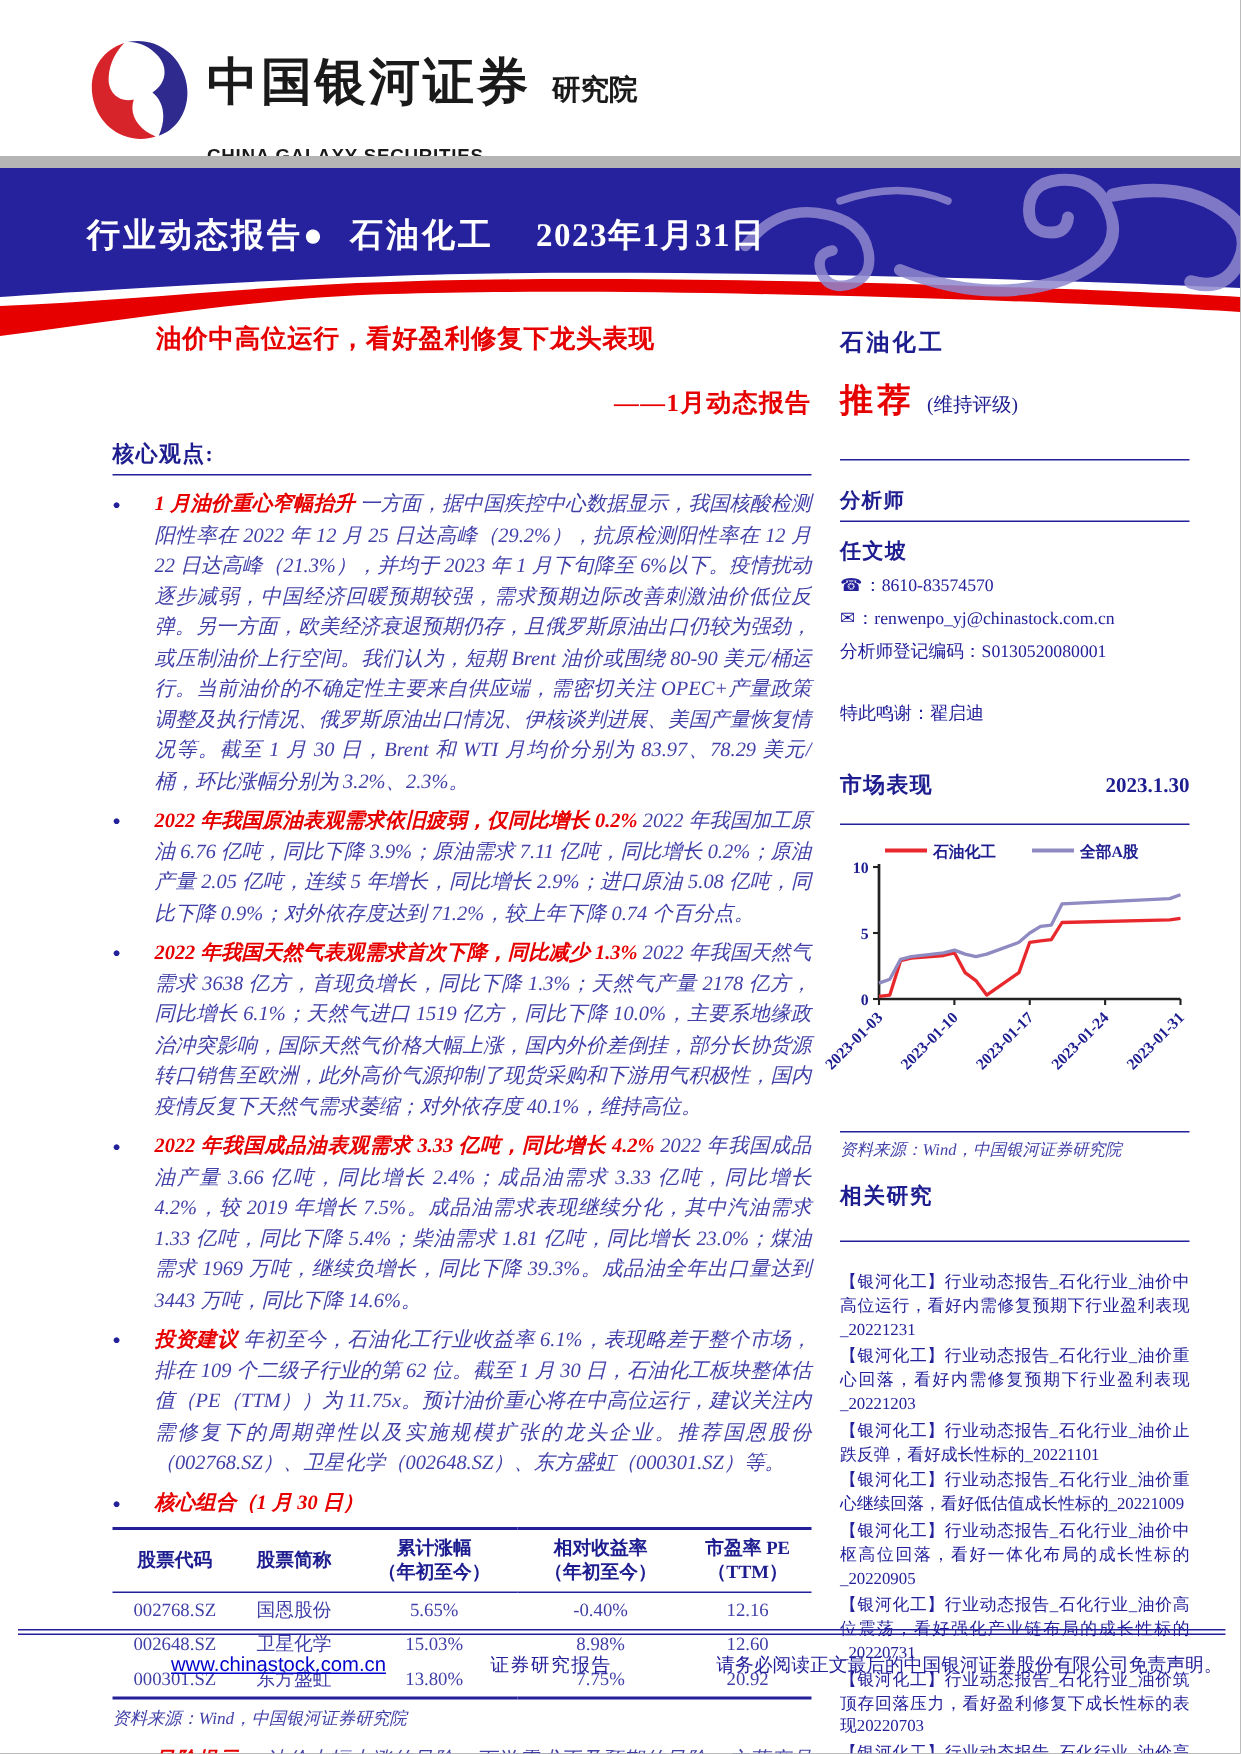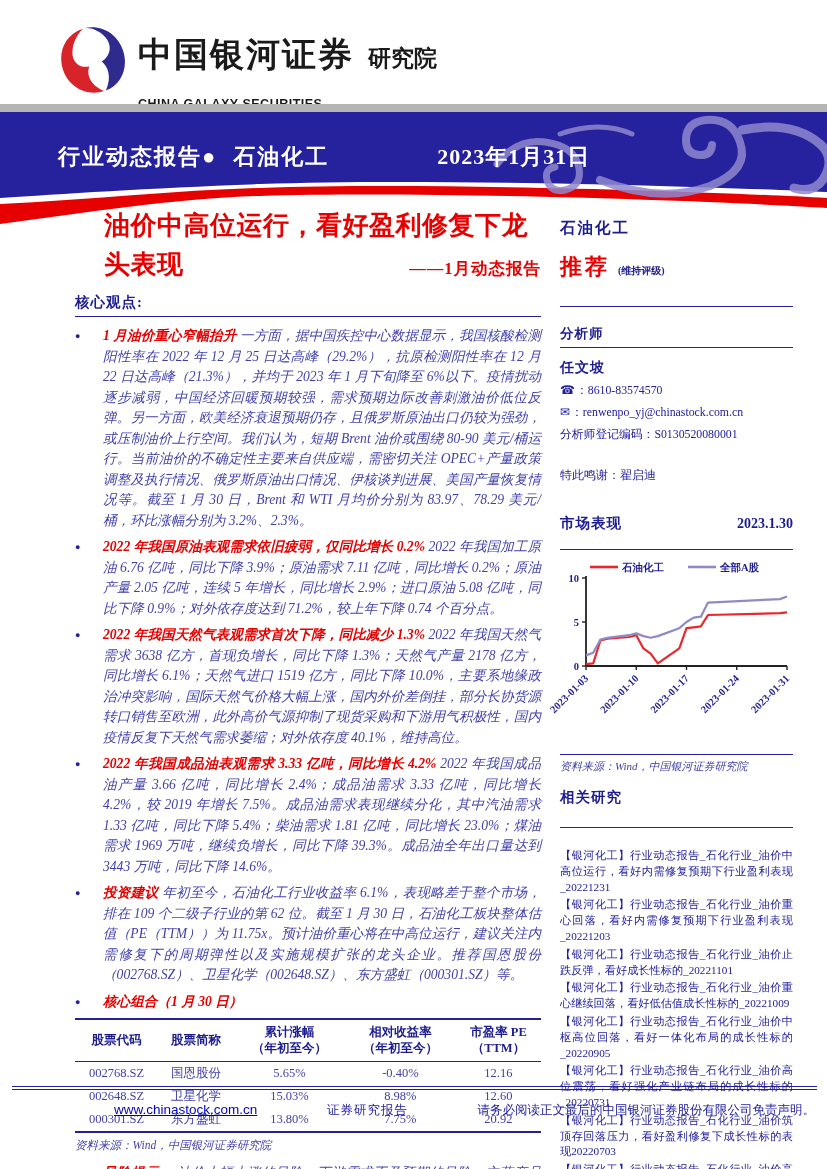--- a/index.html
+++ b/index.html
@@ -18,37 +18,37 @@
     background:#fff;overflow:hidden;
     font-family:"Liberation Serif","DejaVu Serif",serif;
     color:var(--body);
   }
   
   .logo-area{position:absolute;left:58px;top:24px;display:flex;align-items:flex-start}
   .logo-mark{width:70px;height:72px}
   .brand-block{margin-left:10px;padding-top:8px;color:#111}
   .brand-row{display:flex;align-items:baseline}
   .brand-cn{font-size:34px;font-weight:bold;letter-spacing:2px;font-family:"Liberation Sans","DejaVu Sans",sans-serif;color:#1a1a1a}
-  .brand-div{font-size:23px;font-weight:bold;margin-left:14px;font-family:"Liberation Sans","DejaVu Sans",sans-serif;color:#1a1a1a}
+  .brand-div{font-size:19px;font-weight:bold;margin-left:14px;font-family:"Liberation Sans","DejaVu Sans",sans-serif;color:#1a1a1a}
   .brand-en{font-size:12.5px;font-weight:bold;letter-spacing:.5px;font-family:Liberation Sans, sans-serif;color:#1a1a1a;margin-top:19px}
   .gray-bar{position:absolute;left:0;top:104px;width:827px;height:8px;background:var(--gray)}
   
   .band{position:absolute;left:0;top:112px;width:827px;height:112px}
   .band svg{display:block}
   .band-text{
     position:absolute;left:58px;top:30px;width:760px;
     color:#fff;font-weight:bold;font-size:22px;letter-spacing:2px;
     display:flex;align-items:baseline;white-space:nowrap;
   }
   .band-industry{margin-left:16px}
-  .band-date{margin-left:108px;letter-spacing:1px}
+  .band-date{margin-left:28px;letter-spacing:1px}
   
   .title-box{position:absolute;left:104px;top:206px;width:437px;height:82px}
   .report-title{
-    color:var(--red);font-weight:bold;font-size:26px;line-height:39px;letter-spacing:.5px;
+    color:var(--red);font-weight:bold;font-size:17px;line-height:39px;letter-spacing:.5px;
   }
   .report-subtitle{
     position:absolute;right:0;bottom:8px;color:var(--red);font-weight:bold;font-size:16.5px;letter-spacing:1px;background:#fff;padding-left:6px;
   }
   
   .left-col{position:absolute;left:75px;top:293px;width:466px}
   .core-heading{
     color:var(--ink);font-weight:bold;font-size:14.5px;letter-spacing:1px;
     border-bottom:1px solid var(--navy);padding-bottom:4px;
   }
@@ -67,21 +67,21 @@
     padding:4px 2px;border-bottom:1.5px solid var(--navy);text-align:center;vertical-align:middle;
   }
   table.ptable td{color:var(--body);font-size:12.5px;padding:3px 2px;text-align:center}
   .table-source{font-style:italic;font-size:11.5px;color:var(--body);margin-top:5px}
   .risk{margin-top:10px}
   
   .sidebar{position:absolute;left:560px;top:218px;width:233px;color:var(--ink)}
   .sb-industry{font-size:15.5px;font-weight:bold;letter-spacing:2px}
   .sb-rating-row{display:flex;align-items:baseline;margin-top:13px}
   .sb-rating{color:var(--red);font-size:22px;font-weight:bold;letter-spacing:3px}
-  .sb-rating-note{font-size:10px;font-weight:bold;margin-left:8px}
+  .sb-rating-note{font-size:13px;font-weight:normal;margin-left:8px}
   .sb-divider{border-top:1.2px solid var(--navy);margin-top:24px}
   .sb-heading{font-size:13.5px;font-weight:bold;letter-spacing:1px;border-bottom:1.2px solid var(--navy);padding-bottom:4px;margin-top:18px}
   .sb-analyst-name{font-size:14px;font-weight:bold;margin-top:11px;letter-spacing:1px}
   .sb-line{font-size:11.8px;margin-top:6px;color:var(--navy);word-break:break-all}
   .sb-line .cicon{font-size:12px;margin-right:1px}
   .sb-thanks{font-size:12px;margin-top:24px;color:var(--navy)}
   .sb-sec-row{display:flex;justify-content:space-between;align-items:baseline;border-bottom:1.5px solid var(--navy);padding-bottom:16px;margin-top:30px}
   .sb-sec-title{font-size:14.5px;font-weight:bold;letter-spacing:1px}
   .sb-sec-date{font-size:14px;font-weight:bold}
   .chart-wrap{margin-top:8px;height:196px}

